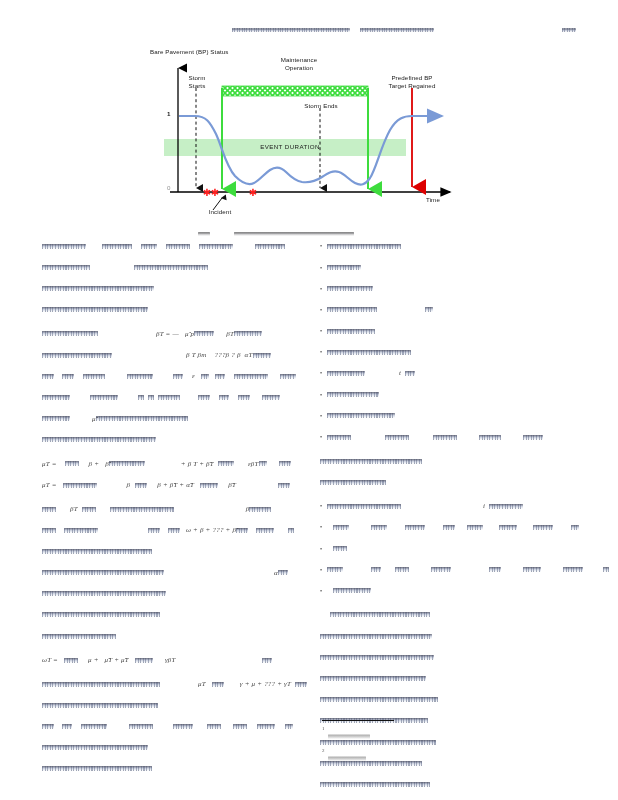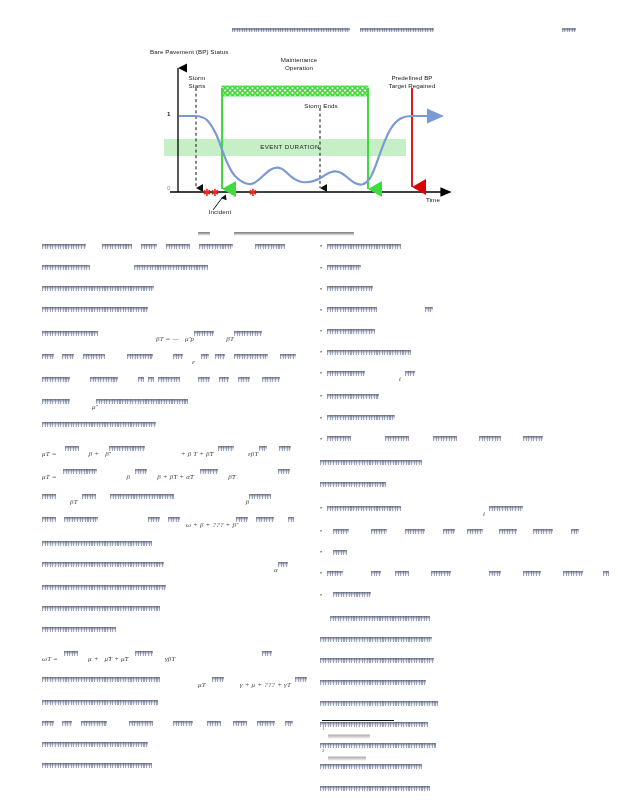--- a/index.html
+++ b/index.html
@@ -42,21 +42,21 @@
           rgba(70,70,72,.8) 16%,
           rgba(165,165,168,.62) 52%,
           rgba(255,255,255,0) 100%);}
   .ln{display:block;white-space:nowrap;margin-bottom:3.2px;}
   .ln .tx{margin-right:0;}
   .gp3{display:inline-block;width:16px;}
 
   
   .mth{display:inline-block;font-family:"Liberation Serif",serif;
        font-style:italic;font-size:7px;color:#1d1d1d;vertical-align:middle;
-       letter-spacing:.2px;opacity:.85;margin-top:11px;}
+       letter-spacing:.2px;opacity:.85;}
 
   
   #pg-header{position:absolute;left:0;top:24px;width:618px;height:14px;}
   #pg-header .hl{position:absolute;top:4px;}
 
   
   #figure{position:absolute;left:150px;top:48px;width:330px;height:172px;}
   #fig-canvas{position:absolute;left:0;top:0;}
   .figlabel{position:absolute;font-family:"Liberation Sans",sans-serif;
             font-size:6.2px;color:#1a1a1a;line-height:7.6px;white-space:nowrap;
@@ -202,20 +202,21 @@
 
 <div id="col-left">
     <div class="para">
       <span class="ln"><span class="tx" style="width: 44px;"></span><span style="display: inline-block; width: 16px;"></span><span class="tx" style="width: 30px;"></span><span style="display: inline-block; width: 9px;"></span><span class="tx" style="width: 16px;"></span><span style="display: inline-block; width: 9px;"></span><span class="tx" style="width: 24px;"></span><span style="display: inline-block; width: 9px;"></span><span class="tx" style="width: 34px;"></span><span style="display: inline-block; width: 22px;"></span><span class="tx" style="width: 30px;"></span></span>
       <span class="ln"><span class="tx" style="width: 48px;"></span><span style="display: inline-block; width: 44px;"></span><span class="tx" style="width: 74px;"></span></span>
       <span class="ln"><span class="tx" style="width: 112px;"></span></span>
       <span class="ln"><span class="tx" style="width: 106px;"></span></span>
     </div>
     <div class="para">
       <span class="ln"><span class="tx" style="width: 56px;"></span><span style="display: inline-block; width: 58px;"></span><span class="mth">βT = — </span><span style="display: inline-block; width: 6px;"></span><span class="mth">μ̂ p</span><span class="tx" style="width: 20px;"></span><span style="display: inline-block; width: 12px;"></span><span class="mth">βT</span><span class="tx" style="width: 28px;"></span></span>
+      <span class="ln"><span class="tx" style="width: 70px;"></span><span style="display: inline-block; width: 74px;"></span><span class="mth">β T βm</span><span style="display: inline-block; width: 8px;"></span><span class="mth">???β ? β</span><span style="display: inline-block; width: 4px;"></span><span class="mth">αT</span><span class="tx" style="width: 18px;"></span></span>
       <span class="ln"><span class="tx" style="width: 12px;"></span><span style="display: inline-block; width: 8px;"></span><span class="tx" style="width: 12px;"></span><span style="display: inline-block; width: 9px;"></span><span class="tx" style="width: 22px;"></span><span style="display: inline-block; width: 22px;"></span><span class="tx" style="width: 26px;"></span><span style="display: inline-block; width: 20px;"></span><span class="tx" style="width: 10px;"></span><span style="display: inline-block; width: 9px;"></span><span class="mth">ε</span><span style="display: inline-block; width: 6px;"></span><span class="tx" style="width: 8px;"></span><span style="display: inline-block; width: 6px;"></span><span class="tx" style="width: 10px;"></span><span style="display: inline-block; width: 9px;"></span><span class="tx" style="width: 34px;"></span><span style="display: inline-block; width: 12px;"></span><span class="tx" style="width: 16px;"></span></span>
       <span class="ln"><span class="tx" style="width: 28px;"></span><span style="display: inline-block; width: 20px;"></span><span class="tx" style="width: 28px;"></span><span style="display: inline-block; width: 20px;"></span><span class="tx" style="width: 6px;"></span><span style="display: inline-block; width: 4px;"></span><span class="tx" style="width: 6px;"></span><span style="display: inline-block; width: 4px;"></span><span class="tx" style="width: 22px;"></span><span style="display: inline-block; width: 18px;"></span><span class="tx" style="width: 12px;"></span><span style="display: inline-block; width: 9px;"></span><span class="tx" style="width: 10px;"></span><span style="display: inline-block; width: 9px;"></span><span class="tx" style="width: 12px;"></span><span style="display: inline-block; width: 12px;"></span><span class="tx" style="width: 18px;"></span></span>
       <span class="ln"><span class="tx" style="width: 28px;"></span><span style="display: inline-block; width: 22px;"></span><span class="mth">μ̂</span><span class="tx" style="width: 92px;"></span></span>
       <span class="ln"><span class="tx" style="width: 114px;"></span></span>
     </div>
     <div class="eqn">
       <span class="ln"><span class="mth">μT =</span><span style="display: inline-block; width: 8px;"></span><span class="tx" style="width: 14px;"></span><span style="display: inline-block; width: 10px;"></span><span class="mth">β +</span><span style="display: inline-block; width: 6px;"></span><span class="mth">β̂</span><span class="tx" style="width: 36px;"></span><span style="display: inline-block; width: 36px;"></span><span class="mth">+ β T + β̂T</span><span style="display: inline-block; width: 4px;"></span><span class="tx" style="width: 16px;"></span><span style="display: inline-block; width: 14px;"></span><span class="mth">εβT</span><span class="tx" style="width: 8px;"></span><span style="display: inline-block; width: 12px;"></span><span class="tx" style="width: 12px;"></span></span>
       <span class="ln"><span class="mth">μT =</span><span style="display: inline-block; width: 6px;"></span><span class="tx" style="width: 34px;"></span><span style="display: inline-block; width: 30px;"></span><span class="mth">β</span><span style="display: inline-block; width: 5px;"></span><span class="tx" style="width: 12px;"></span><span style="display: inline-block; width: 10px;"></span><span class="mth">β + β̂T + α̂T</span><span style="display: inline-block; width: 6px;"></span><span class="tx" style="width: 18px;"></span><span style="display: inline-block; width: 10px;"></span><span class="mth">β̂T</span><span style="display: inline-block; width: 42px;"></span><span class="tx" style="width: 12px;"></span></span>
     </div>
     <div class="para">

